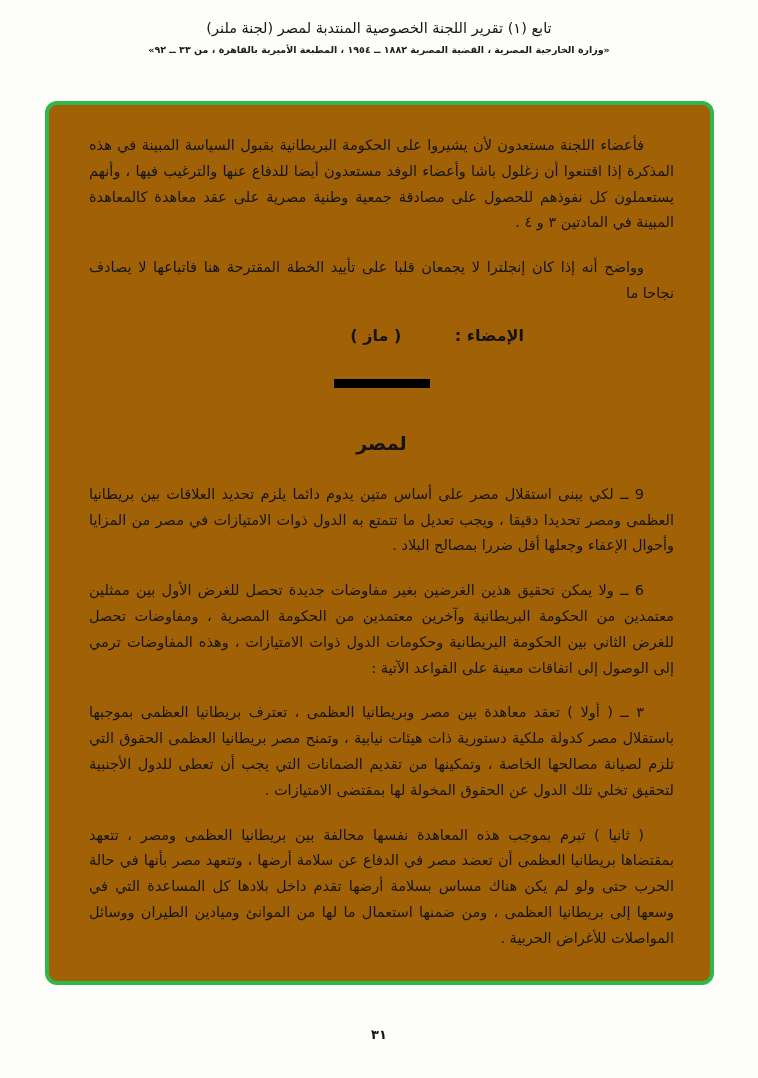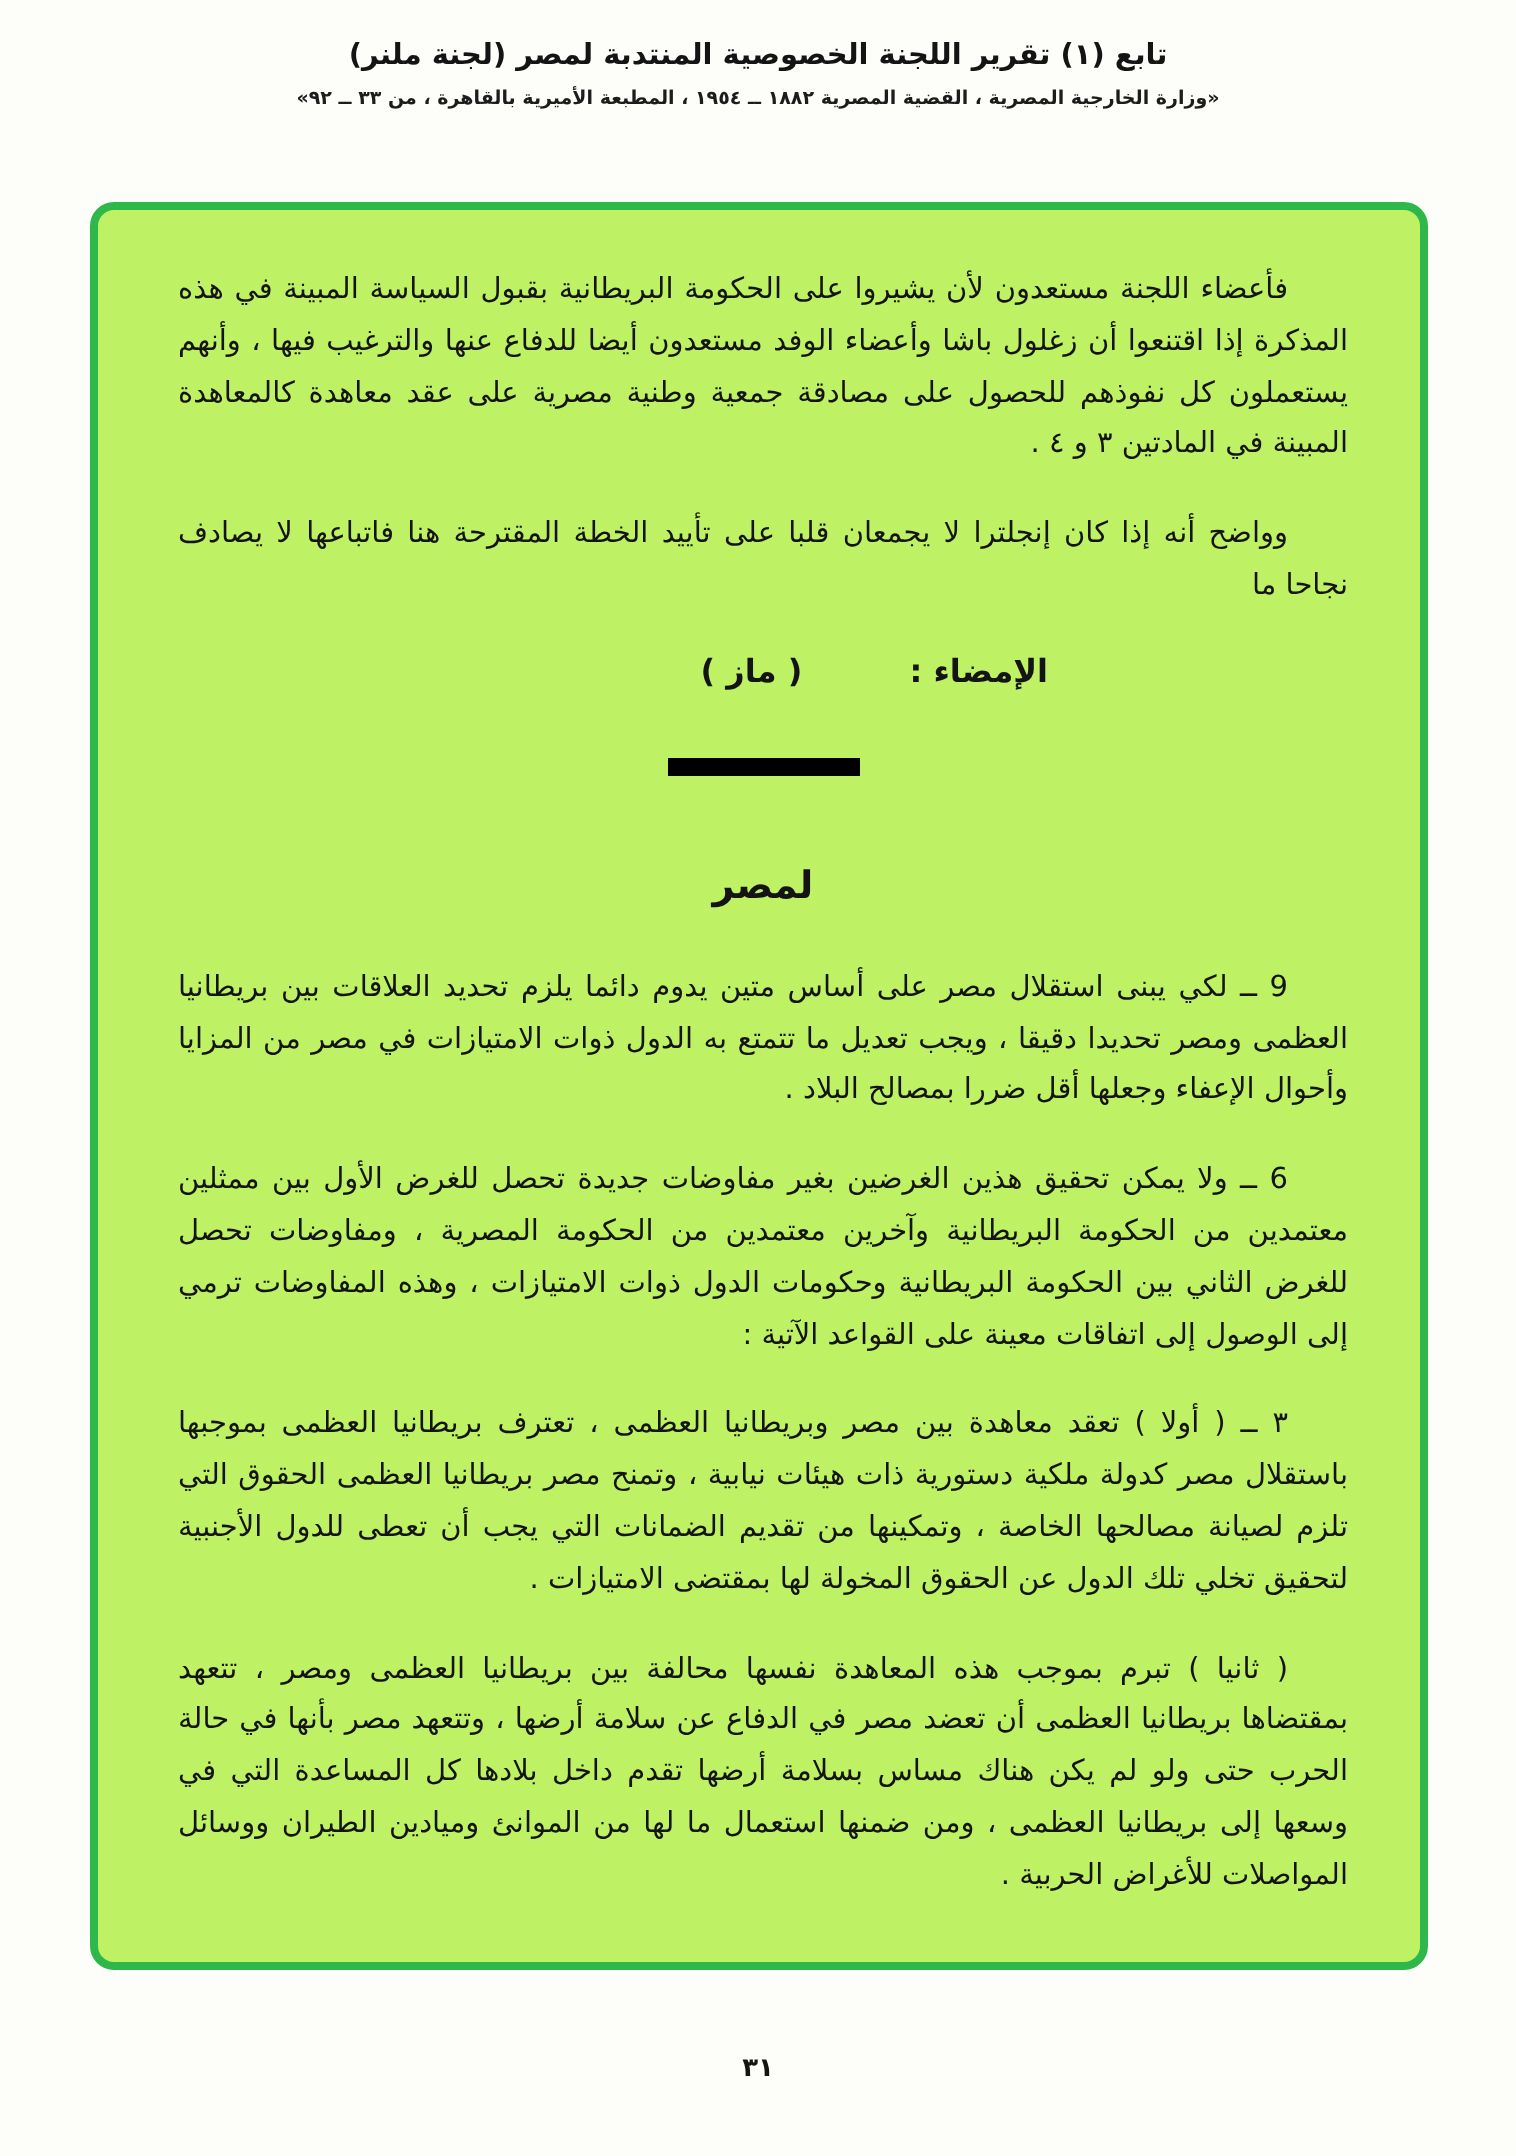--- a/index.html
+++ b/index.html
@@ -19,41 +19,41 @@
     direction: rtl;
     text-align: center;
     padding-top: 13px;
   }
   .doc-header .h1 {
     font-size: 13px;
     font-weight: bold;
   }
   .doc-header .h2 {
     font-size: 14.5px;
-    font-weight: bold;
+    font-weight: normal;
     margin-top: 7px;
   }
   .doc-header .h3 {
     font-size: 9.5px;
     font-weight: bold;
     margin-top: 8px;
     color: #1c1c1c;
   }
   .green-box {
     position: absolute;
     left: 45px;
     right: 44px;
     top: 101px;
     height: 884px;
     box-sizing: border-box;
     border: 4px solid #2eb84b;
     border-radius: 12px;
     padding: 28px 36px 18px 40px;
     direction: rtl;
-    background: #bef264;
+    background: #a16207;
   }
   .para {
     font-size: 14.5px;
     line-height: 1.78;
     text-align: justify;
     margin: 0 0 19px 0;
   }
   .indent {
     text-indent: 30px;
   }

